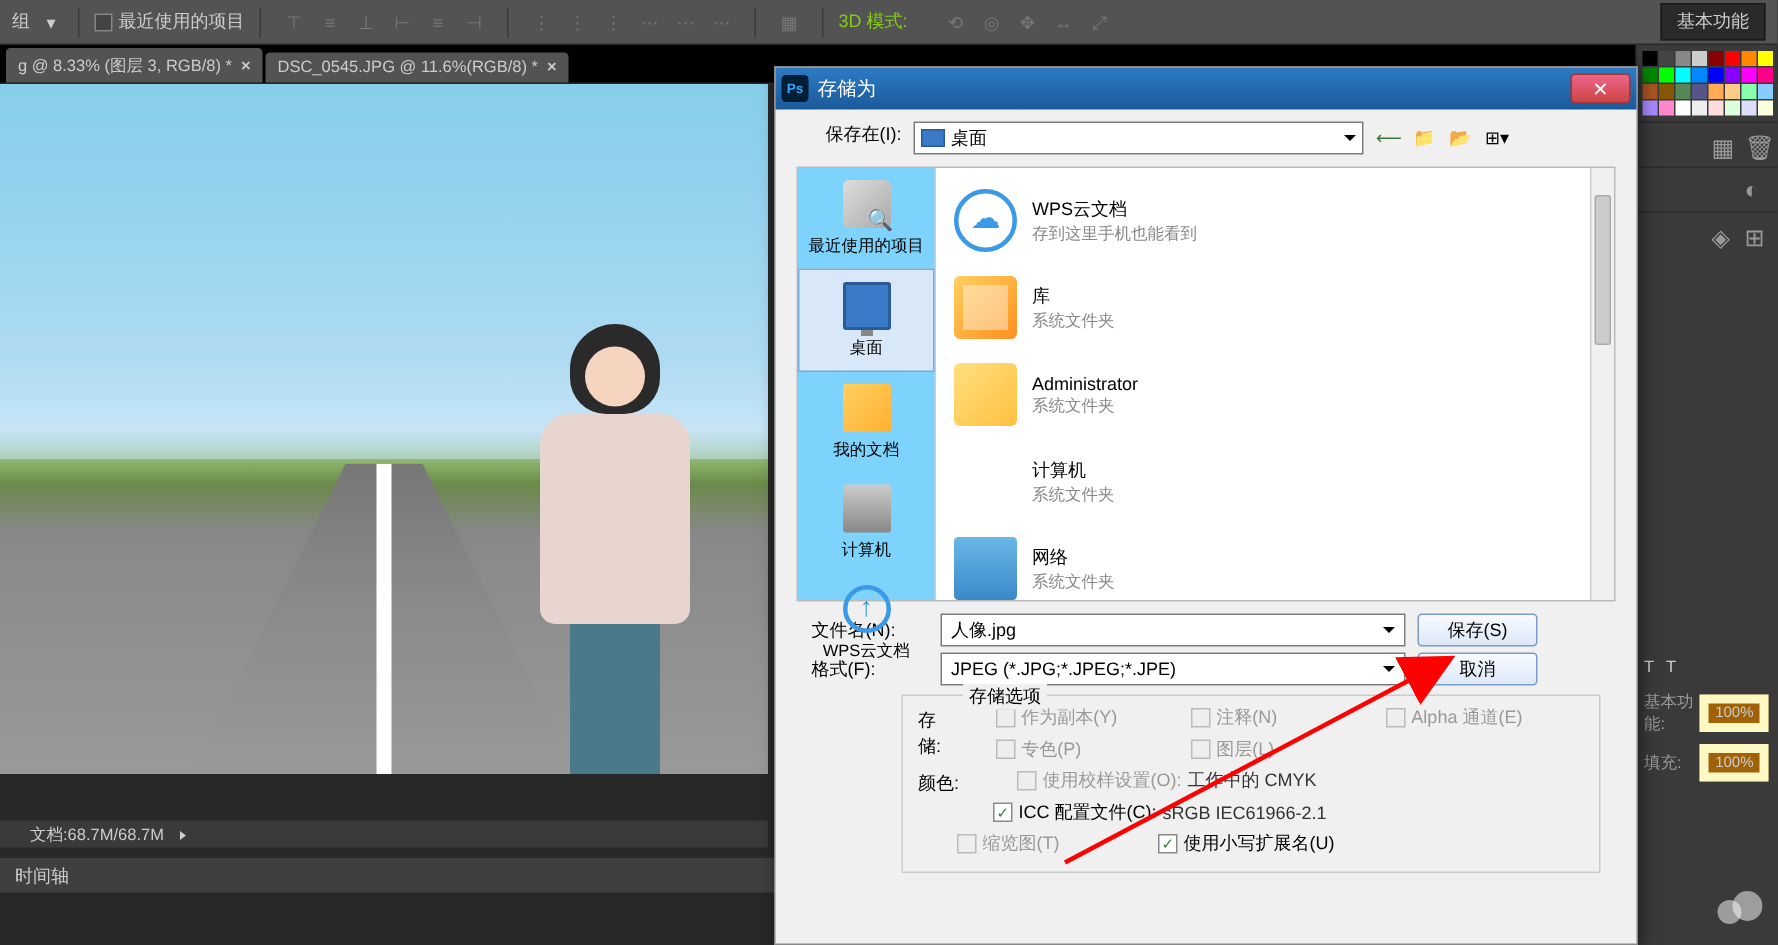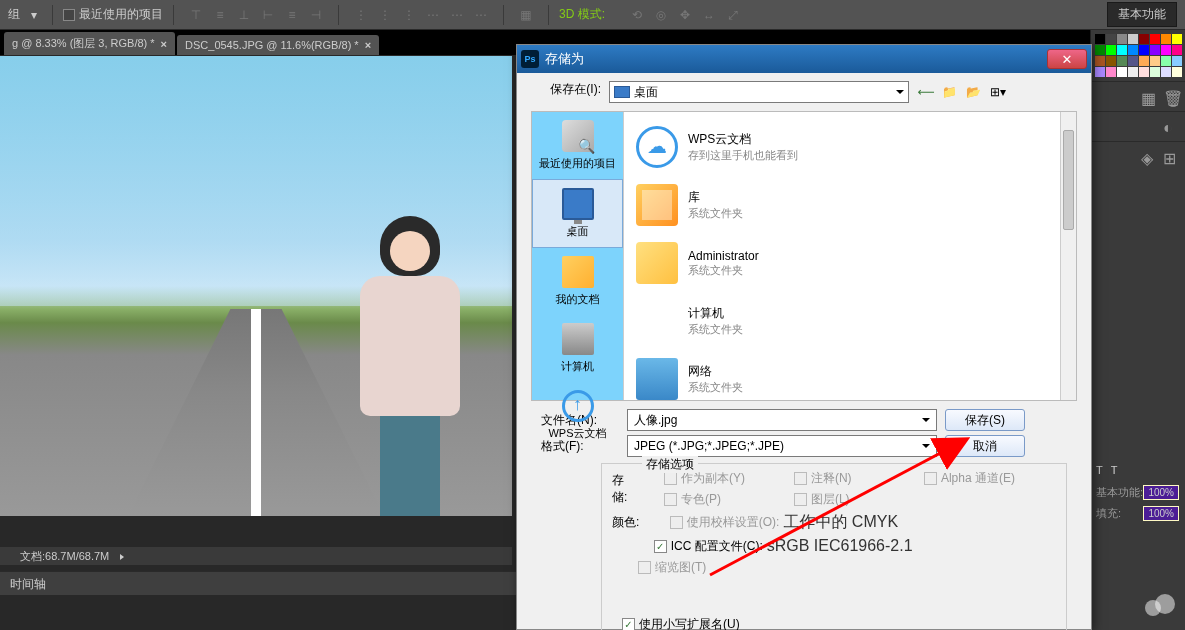--- a/index.html
+++ b/index.html
@@ -40,21 +40,21 @@
     .timeline-bar { position: absolute; bottom: 35px; left: 0; right: 0; height: 24px; background: #3f3f3f; border-top: 1px solid #2a2a2a; color: #ccc; font-size: 12px; padding: 4px 10px; }
     
     
     .right-panels { position: absolute; top: 30px; right: 0; width: 95px; bottom: 0; background: #3a3a3a; border-left: 1px solid #222; }
     .color-swatches { padding: 4px; display: grid; grid-template-columns: repeat(8, 10px); gap: 1px; }
     .swatch { width: 10px; height: 10px; }
     .panel-row { height: 30px; border-top: 1px solid #2a2a2a; display: flex; align-items: center; justify-content: flex-end; padding: 0 6px; gap: 6px; }
     .panel-row .mini-icon { width: 16px; height: 16px; color: #999; }
     .properties-panel { position: absolute; bottom: 100px; right: 0; width: 95px; color: #999; font-size: 11px; padding: 6px; }
     .right-text-row { display: flex; justify-content: space-between; align-items: center; padding: 3px 0; }
-    .pct-box { background: #4c1d95; border: 1px solid #fef9c3; padding: 1px 4px; color: #ccc; font-size: 10px; }
+    .pct-box { background: #a16207; border: 6px solid #fef9c3; padding: 1px 4px; color: #ccc; font-size: 10px; }
     
     
     .save-dialog { position: absolute; top: 44px; left: 516px; width: 576px; height: 586px; background: #f0f0f0; border: 1px solid #888; box-shadow: 2px 2px 10px rgba(0,0,0,0.5); }
     .dialog-titlebar { height: 28px; background: linear-gradient(to bottom, #2e7bc4, #1a5a9a); display: flex; align-items: center; padding: 0 4px; color: #fff; font-size: 13px; }
     .dialog-titlebar .ps-icon { width: 18px; height: 18px; background: #001e36; border-radius: 3px; margin-right: 6px; display: flex; align-items: center; justify-content: center; font-size: 9px; color: #31a8ff; font-weight: bold; }
     .dialog-titlebar .flex-spacer { flex: 1; }
     .dialog-titlebar .close-btn { width: 40px; height: 20px; background: linear-gradient(to bottom, #e68, #c44); border-radius: 3px; display: flex; align-items: center; justify-content: center; color: #fff; border: 1px solid #a33; cursor: pointer; }
     
     .dialog-body { padding: 8px 14px; font-size: 12px; color: #000; }
     .save-in-row { display: flex; gap: 8px; margin-bottom: 8px; }
@@ -104,21 +104,21 @@
     .save-options { border: 1px solid #ccc; margin: 6px 10px 0 70px; padding: 6px 10px; position: relative; }
     .save-options .legend { position: absolute; top: -8px; left: 8px; background: #f0f0f0; padding: 0 4px; font-size: 12px; margin-left: 32px; }
     .opt-row { display: flex; align-items: flex-start; gap: 10px; margin-bottom: 4px; }
     .opt-row .opt-label { width: 40px; font-size: 12px; padding-top: 2px; }
     .opt-row .opt-checks { display: flex; flex-wrap: wrap; gap: 4px 20px; }
     .opt-check { display: flex; align-items: center; gap: 4px; font-size: 12px; color: #000; min-width: 110px; }
     .opt-check.disabled { color: #999; padding-left: 16px; }
     .opt-check .cb { width: 13px; height: 13px; border: 1px solid #888; background: #fff; display: inline-flex; align-items: center; justify-content: center; font-size: 10px; color: #3a7a3a; }
     .opt-check.disabled .cb { background: #eee; border-color: #bbb; }
     .opt-check .cb.checked::after { content: '✓'; }
-    .opt-text-value { font-size: 16px; color: #333; }
+    .opt-text-value { font-size: 12px; color: #333; }
     
     
     .red-arrow { position: absolute; top: 430px; left: 700px; width: 280px; height: 150px; pointer-events: none; z-index: 100; }
     
     
     .watermark { position: absolute; bottom: 10px; right: 10px; color: rgba(255,255,255,0.5); font-size: 24px; font-weight: bold; display: flex; align-items: center; gap: 8px; z-index: 200; }
     .watermark .wm-icon { width: 32px; height: 32px; }
   </style>
 </head>
 <body>
@@ -379,34 +379,34 @@
               <span>专色(P)</span>
             </label>
           <label class="opt-check disabled">
               <span class="cb"></span>
               <span>图层(L)</span>
             </label>
         </div>
       </div>
       <div class="opt-row">
         <span class="opt-label">颜色:</span>
-        <div class="opt-checks" style="flex-direction:row; gap:4px;">
+        <div class="opt-checks" style="flex-direction:column; gap:4px;">
           <label class="opt-check disabled">
             <span class="cb"></span>
             <span>使用校样设置(O):</span>
             <span class="opt-text-value">工作中的 CMYK</span>
           </label>
           <label class="opt-check">
             <span class="cb checked"></span>
             <span>ICC 配置文件(C):</span>
             <span class="opt-text-value">sRGB IEC61966-2.1</span>
           </label>
         </div>
       </div>
-      <div class="opt-row" style="gap:40px; margin-left:10px;flex-direction:column;">
+      <div class="opt-row" style="gap:40px; margin-left:10px;">
         <label class="opt-check disabled">
             <span class="cb"></span>
             <span>缩览图(T)</span>
           </label>
         <label class="opt-check">
             <span class="cb checked"></span>
             <span>使用小写扩展名(U)</span>
           </label>
       </div>
     </div>

